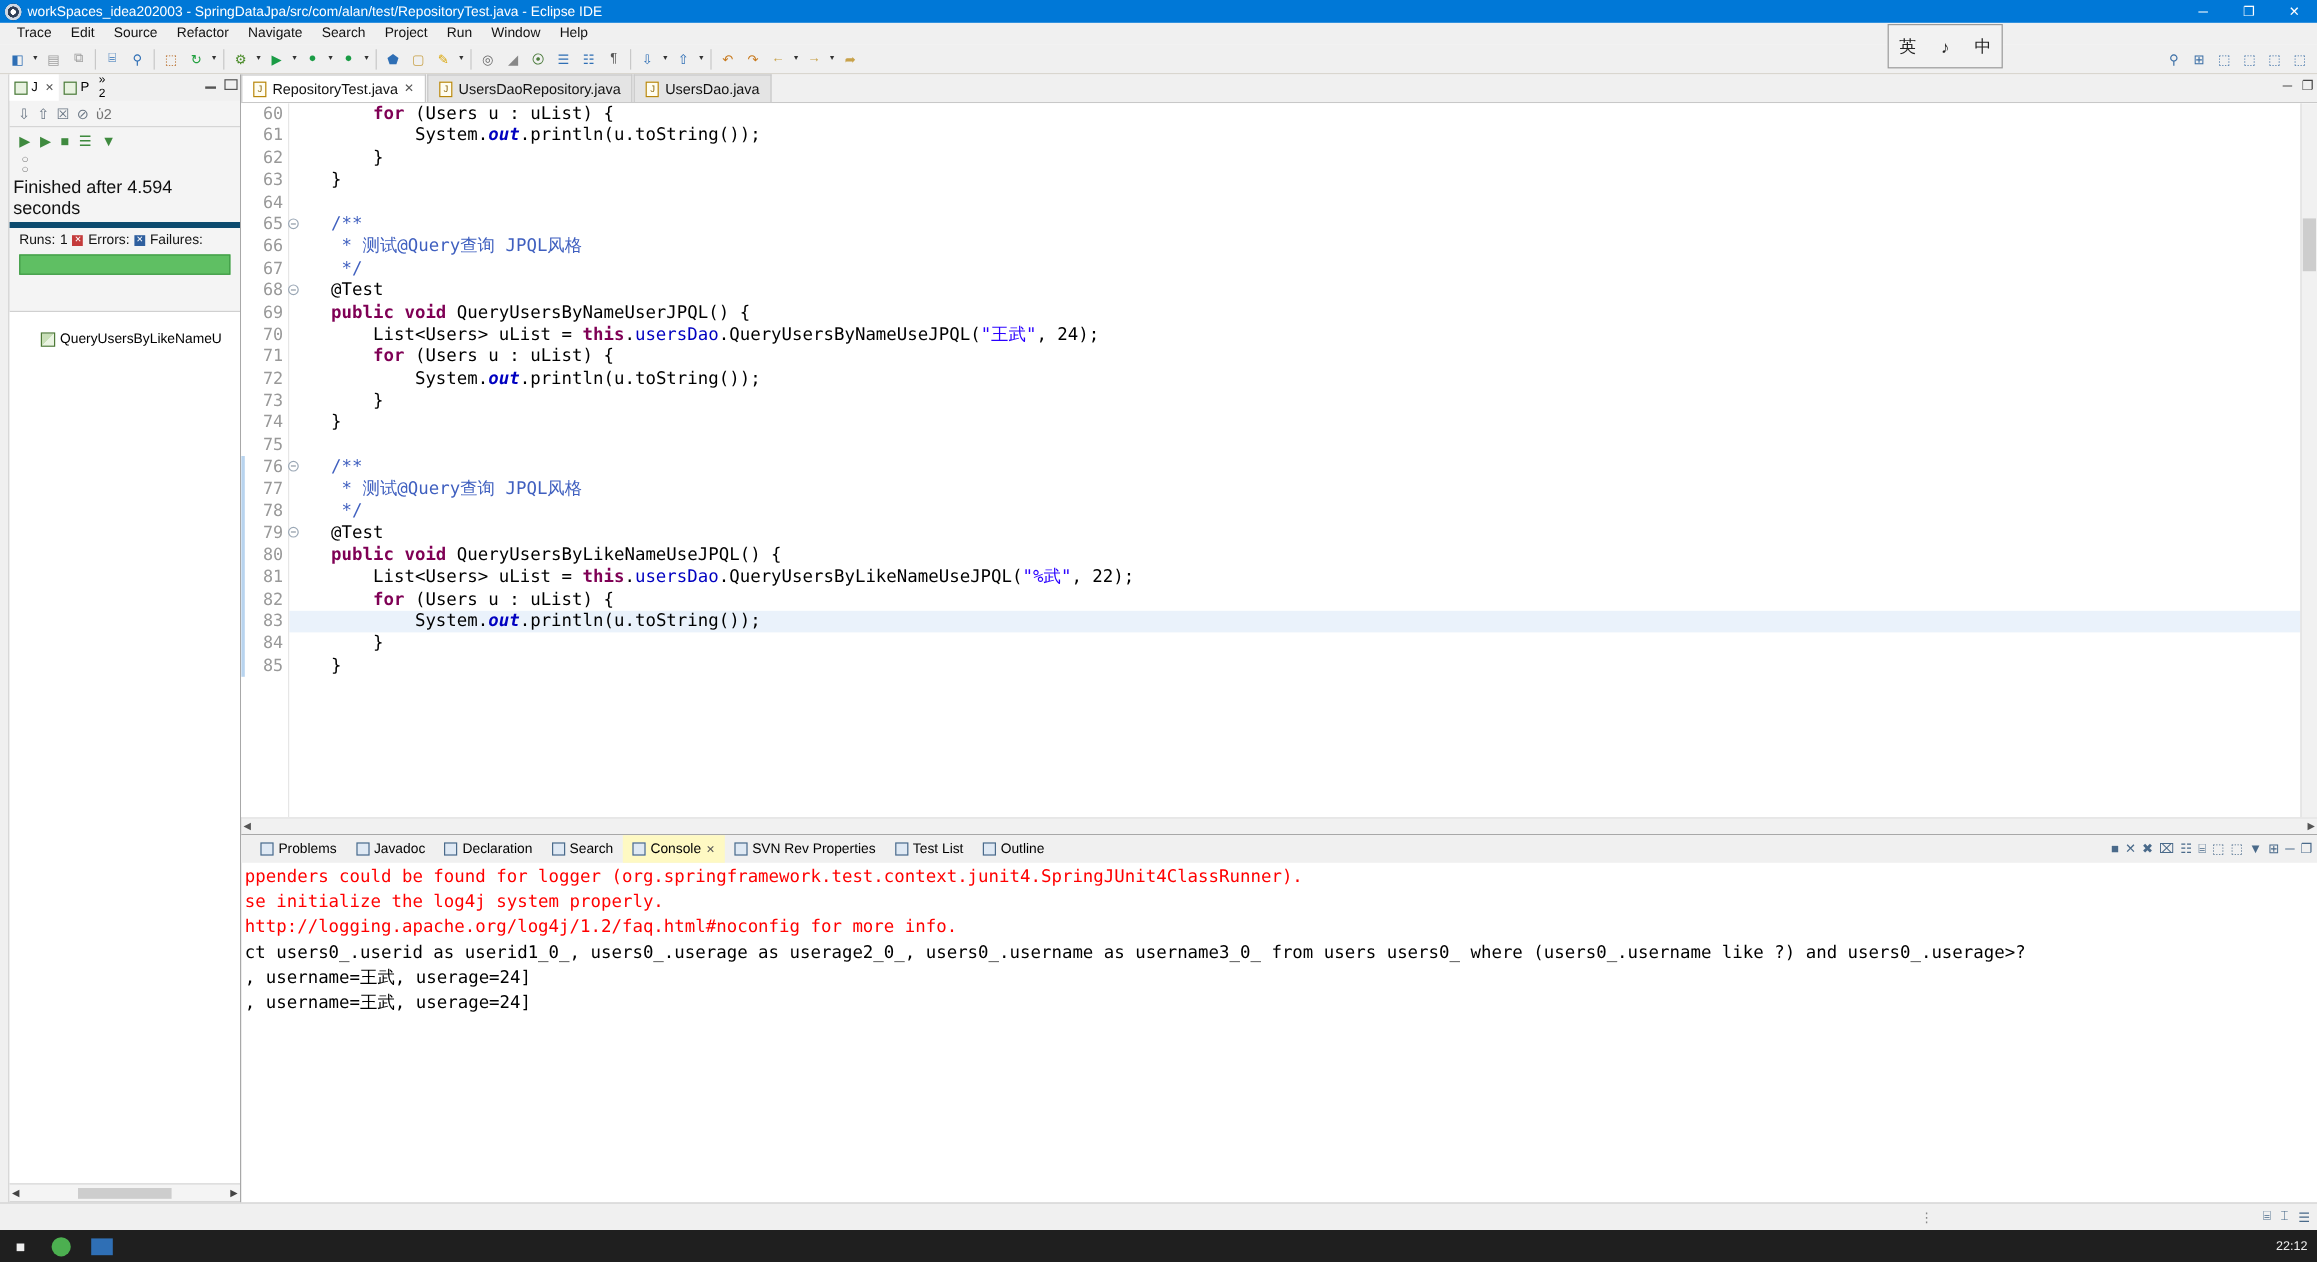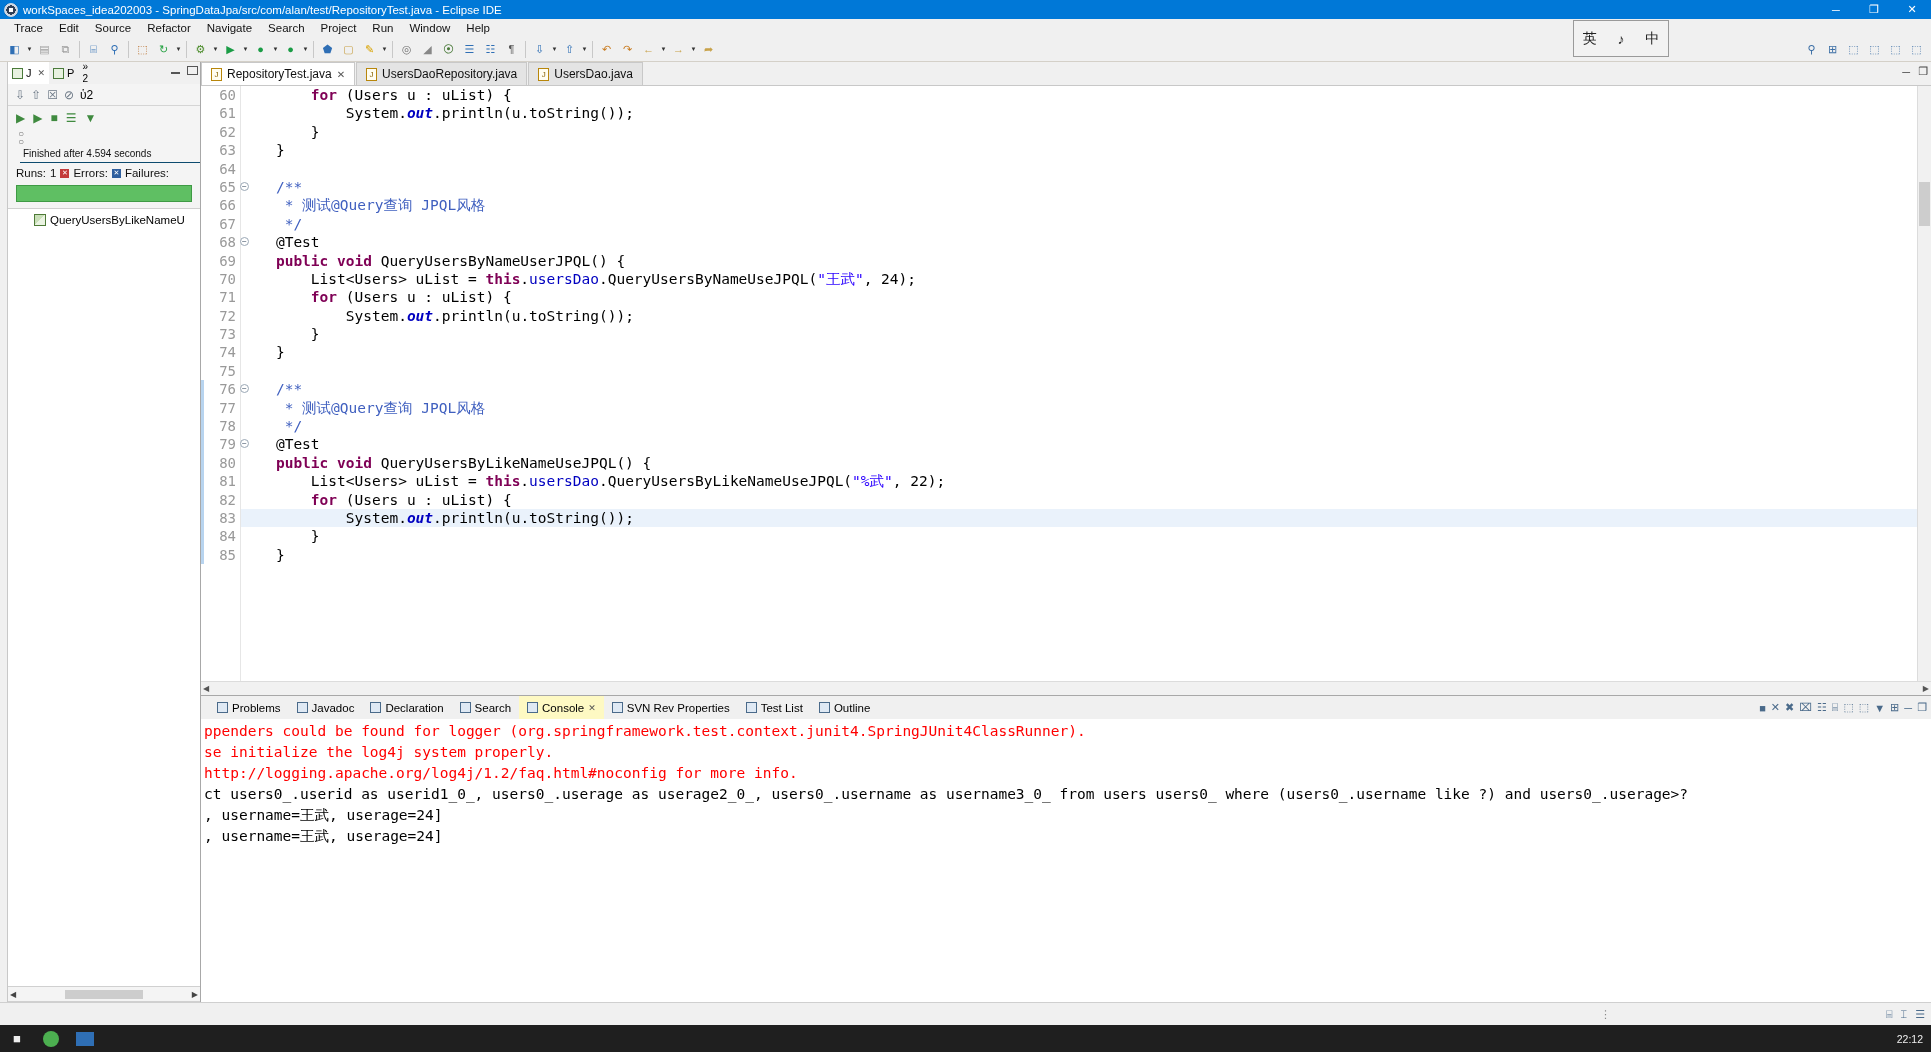--- a/index.html
+++ b/index.html
@@ -135,45 +135,45 @@
     height: 22px; display: flex; align-items: center;
     gap: 6px; padding: 0 7px;
     border-bottom: 1px solid #d5d5d5;
   }
   .view-toolbar2 {
     height: 24px; display: flex; align-items: center;
     gap: 8px; padding: 0 8px;
   }
 
   #junit-status {
-    font-size: 10px; color: #111;
+    font-size: 15px; color: #111;
     padding: 2px 3px 3px 3px;
-    border-bottom: 1px solid #0c4a6e;
-    margin-left: 12px;
+    border-bottom: 5px solid #0c4a6e;
   }
   #junit-counts {
     font-size: 11.5px; color: #111;
     padding: 4px 0 4px 8px;
     display: flex; align-items: center; gap: 4px;
   }
   .err-box { width: 9px; height: 9px; background: #c43b3b; color:#fff; font-size:7px; display:flex; align-items:center; justify-content:center; }
   .fail-box { width: 9px; height: 9px; background: #2f5f9e; color:#fff; font-size:7px; display:flex; align-items:center; justify-content:center; }
 
   #junit-bar-wrap { padding: 2px 8px 6px 8px; }
   #junit-bar {
     height: 17px; background: #5fbf63;
     border: 1px solid #3f9a45;
   }
   #junit-tree {
     flex: 1;
     background: #ffffff;
     border-top: 1px solid #d0d0d0;
-    padding-top: 4px;
+    padding-top: 16px;
     overflow: hidden;
     position: relative;
+    margin-top: 24px;
   }
   .tree-row {
     display: flex; align-items: center; gap: 4px;
     font-size: 11.5px; padding: 1px 3px 1px 26px;
     white-space: nowrap; overflow: hidden;
   }
   .test-ico {
     width: 12px; height: 12px;
     background: linear-gradient(135deg, #c9dfb8 0 50%, #eaf3e2 50% 100%);
     border: 1px solid #4e7a37; flex: none;
@@ -471,21 +471,21 @@
           <span>»</span>
           <span>2</span>
         </div>
       </div>
 
     <div class="view-toolbar" id="junit-tb1">
         <span style="font-size: 12px; color: rgb(107, 119, 133);">⇩</span>
         <span style="font-size: 12px; color: rgb(107, 119, 133);">⇧</span>
         <span style="font-size: 12px; color: rgb(107, 119, 133);">☒</span>
         <span style="font-size: 12px; color: rgb(107, 119, 133);">⊘</span>
-        <span style="font-size: 12px; color: #000000;">ὑ2</span>
+        <span style="font-size: 12px; color: #737373;">ὑ2</span>
       </div>
     <div class="view-toolbar2" id="junit-tb2">
         <span style="font-size: 12px; color: rgb(63, 138, 63);">▶</span>
         <span style="font-size: 12px; color: rgb(63, 138, 63);">▶</span>
         <span style="font-size: 12px; color: rgb(63, 138, 63);">■</span>
         <span style="font-size: 12px; color: rgb(63, 138, 63);">☰</span>
         <span style="font-size: 12px; color: rgb(63, 138, 63);">▼</span>
       </div>
 
     <div style="padding-left:10px;color:#777;font-size:10px;line-height:8px;">○<br>○</div>

